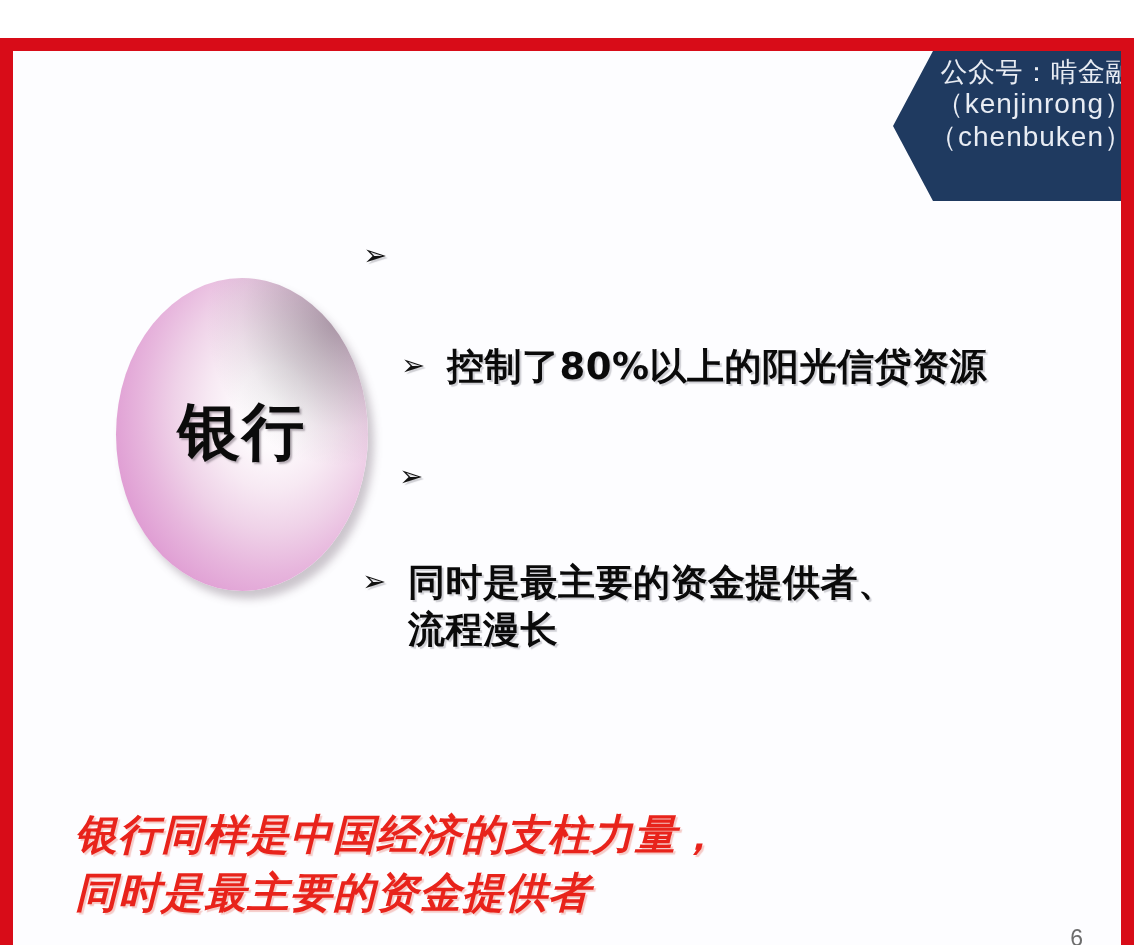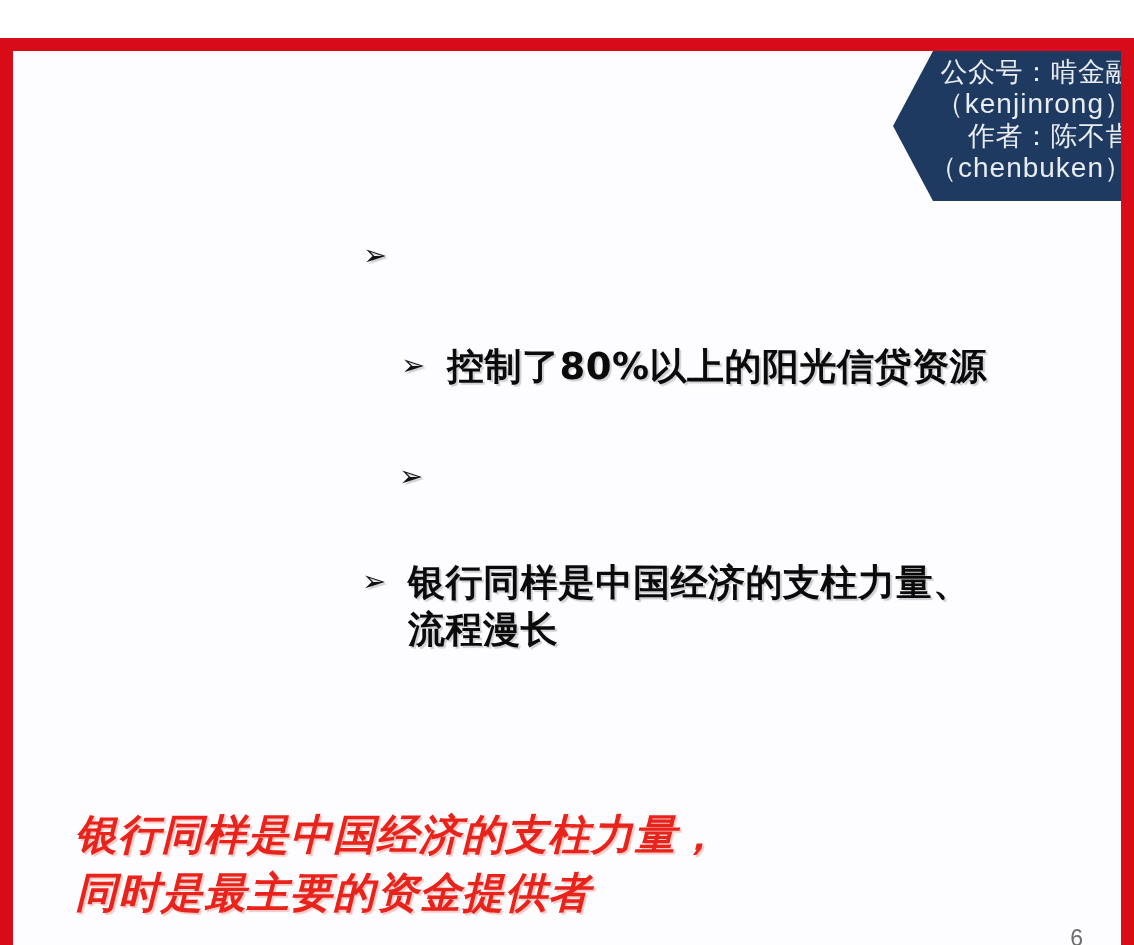--- a/index.html
+++ b/index.html
@@ -169,41 +169,45 @@
 </head>
 <body>
 
 <div id="slide">
 
   <div id="canvas">
 
     <div id="banner">
       <div class="banner-line">公众号：啃金融</div>
       <div class="banner-line latin">（kenjinrong）</div>
-      <div class="banner-line">作者：陈不肯</div>
       <div class="banner-line latin">（chenbuken）</div>
     </div>
 
+    <div id="ellipse-wrap">
+      <div id="ellipse"></div>
+      <div id="ellipse-shade"></div>
+      <div id="ellipse-label">银行</div>
+    </div>
 
     <div class="bullet" id="b0">
       <span class="marker">➢</span>
     </div>
 
     <div class="bullet" id="b1">
       <span class="marker">➢</span>
       <span class="btext">控制了80%以上的阳光信贷资源</span>
     </div>
 
     <div class="bullet" id="b2">
       <span class="marker">➢</span>
     </div>
 
     <div class="bullet" id="b3">
       <span class="marker">➢</span>
-      <span class="btext">银行同样是中国经济的支柱力量、
+      <span class="btext">同时是最主要的资金提供者、
 流程漫长</span>
     </div>
 
     <div id="conclusion">银行同样是中国经济的支柱力量，
 同时是最主要的资金提供者</div>
 
     <div id="page-number">6</div>
 
   </div>
 </div>

